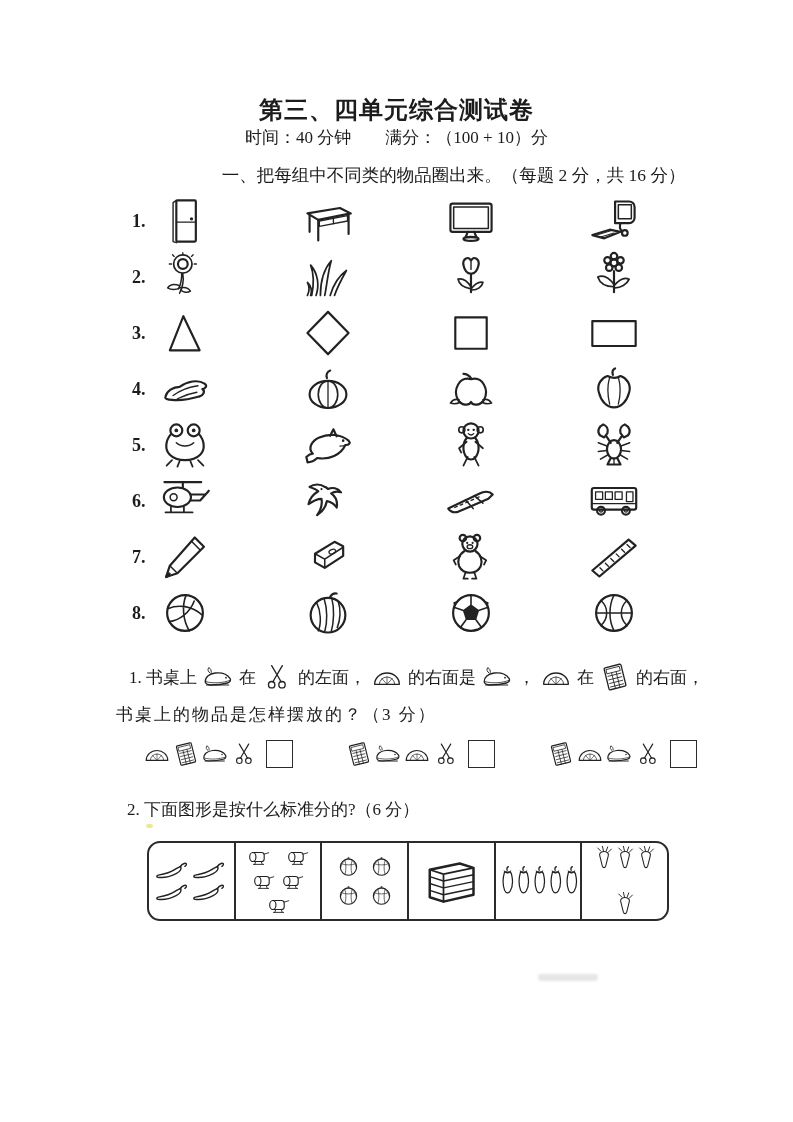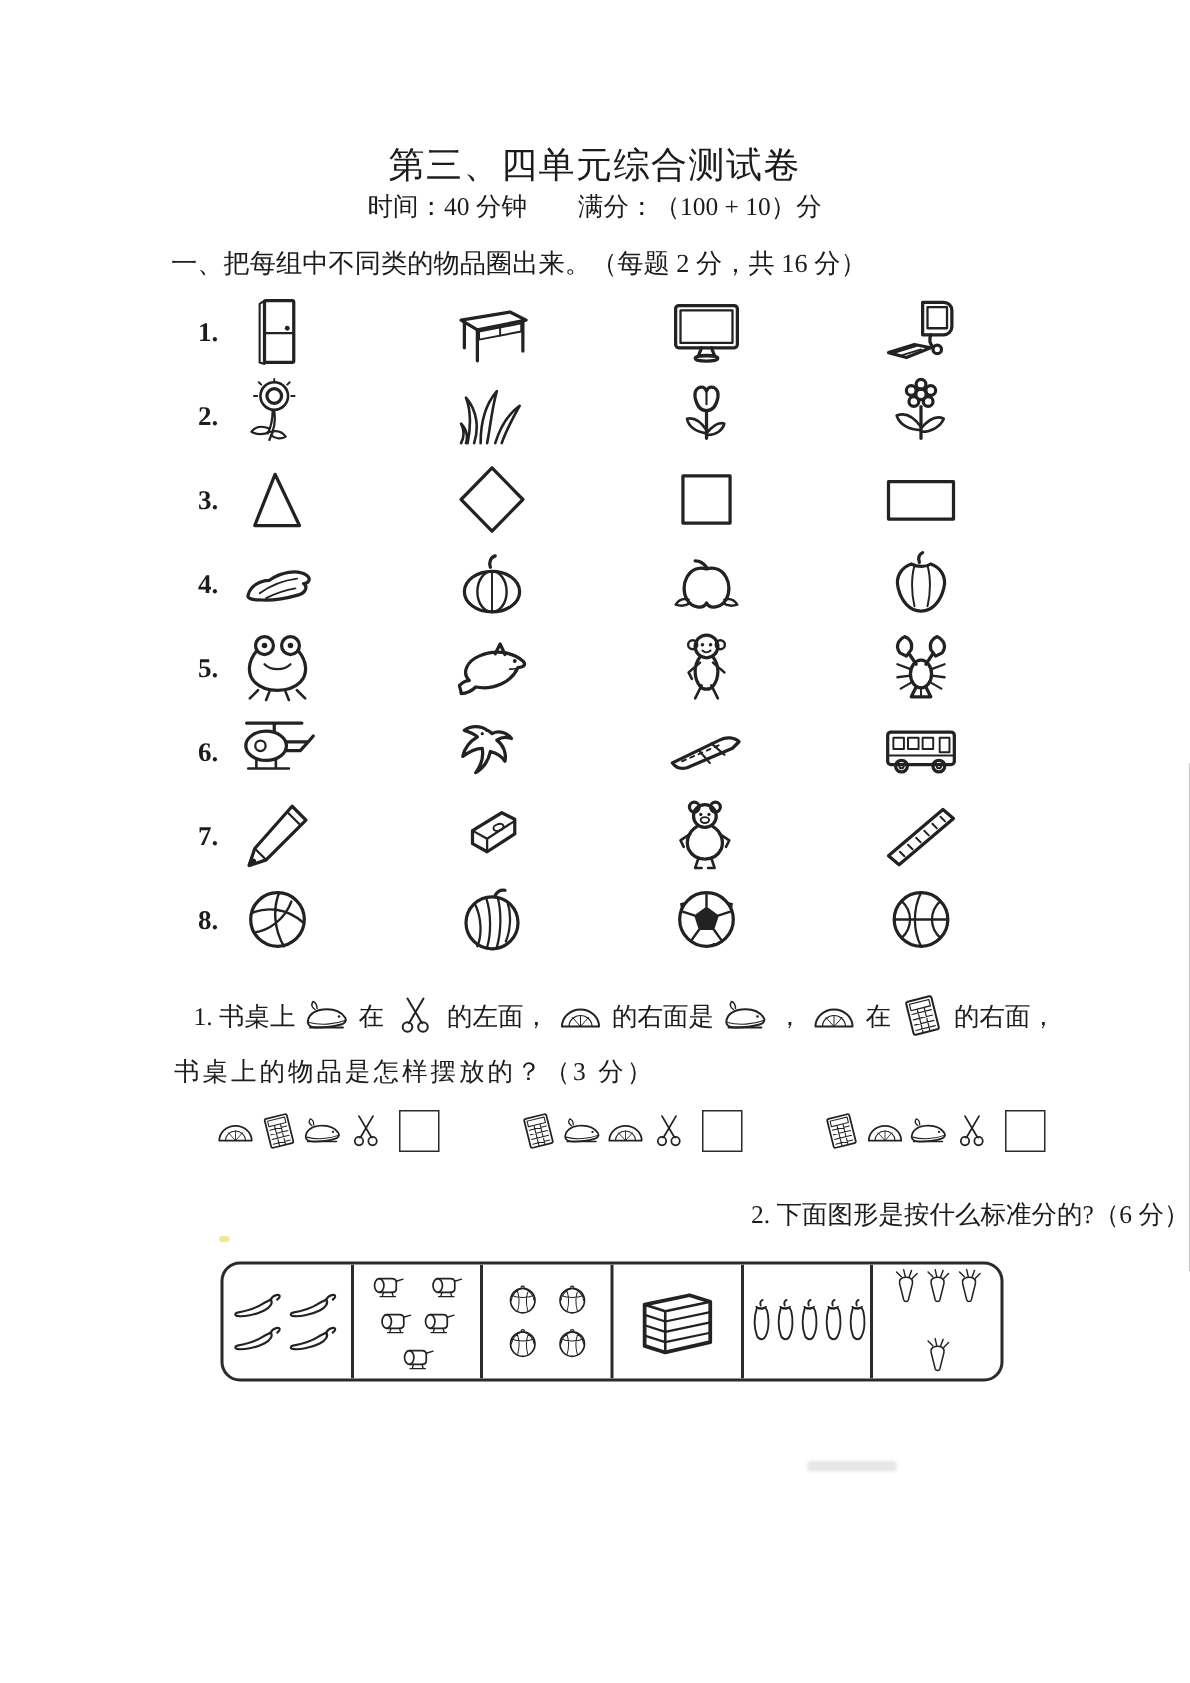--- a/index.html
+++ b/index.html
@@ -1,40 +1,40 @@
 <!DOCTYPE html>
 <html><head>
 <meta charset="utf-8">
 <style>
   html,body{margin:0;padding:0;background:#9a9a9a;}
   .sheet{
     width:793px;height:1122px;margin:0 auto;background:#ffffff;
     position:relative;overflow:hidden;color:#1c1c1c;
     font-family:"Liberation Serif","DejaVu Serif",serif;
   }
-  .title{margin:94px 0 0 0;text-align:center;font-size:24px;font-weight:normal;letter-spacing:1px;}
+  .title{margin:94px 0 0 0;text-align:center;font-size:24px;font-weight:bold;letter-spacing:1px;}
   .meta{text-align:center;font-size:17px;}
-  .s1-heading{margin:14px 0 0 114px;font-size:17.5px;}
+  .s1-heading{margin:14px 0 0 114px;font-size:17.5px;text-align:center;}
   .rows{margin:6px 0 0 132px;}
   .row{display:flex;align-items:center;height:56px;}
   .row-num{width:27px;font-size:18px;font-weight:bold;flex:0 0 auto;}
   .cell{width:143px;flex:0 0 auto;display:flex;align-items:center;}
   .icon{display:inline-block;line-height:0;}
   .icon svg{width:100%;height:100%;display:block;}
   .row .icon{width:52px;height:52px;}
   .s2-heading{margin:14px 0 0 114px;font-size:17.5px;}
   .q1-line{margin:20px 0 0 129px;width:650px;font-size:17px;display:flex;align-items:center;flex-wrap:wrap;row-gap:4px;}
   .q1-line .seg{white-space:pre;}
   .q1-line .icon{width:36px;height:32px;margin:0 3px;}
   .q1-line2{margin:10px 0 0 116px;font-size:17px;letter-spacing:2px;}
   .options{margin:14px 0 0 143px;display:flex;align-items:center;gap:52px;}
   .option{display:flex;align-items:center;}
   .option .icon{width:28px;height:28px;margin-right:1px;}
   .checkbox{width:25px;height:26px;border:1.6px solid #2b2b2b;margin-left:7px;background:#fff;}
-  .q2-heading{margin:30px 0 0 127px;font-size:17px;text-align:right;}
+  .q2-heading{margin:30px 0 0 127px;font-size:17px;}
   .grid{margin:20px 0 0 147px;width:518px;height:76px;border:2px solid #2b2b2b;border-radius:13px;display:flex;overflow:hidden;}
   .gcell{flex:1 1 0;border-right:2px solid #2b2b2b;display:flex;flex-wrap:wrap;align-items:center;justify-content:center;align-content:center;padding:3px 2px;}
   .gcell:last-child{border-right:none;}
   .cell-chili .icon{width:35px;height:20px;margin:1px 1px;}
   .cell-cup .icon{width:25px;height:22px;margin:1px 2px;}
   .cell-cup .icon:nth-child(-n+2){margin:1px 7px;}
   .cell-cabbage-head .icon{width:27px;height:27px;margin:1px 3px;}
   .cell-book-stack .icon{width:62px;height:60px;}
   .cell-eggplant .icon{width:15px;height:52px;margin:0 0.5px;}
   .cell-carrot .icon{width:19px;height:46px;margin:0 1px;}

